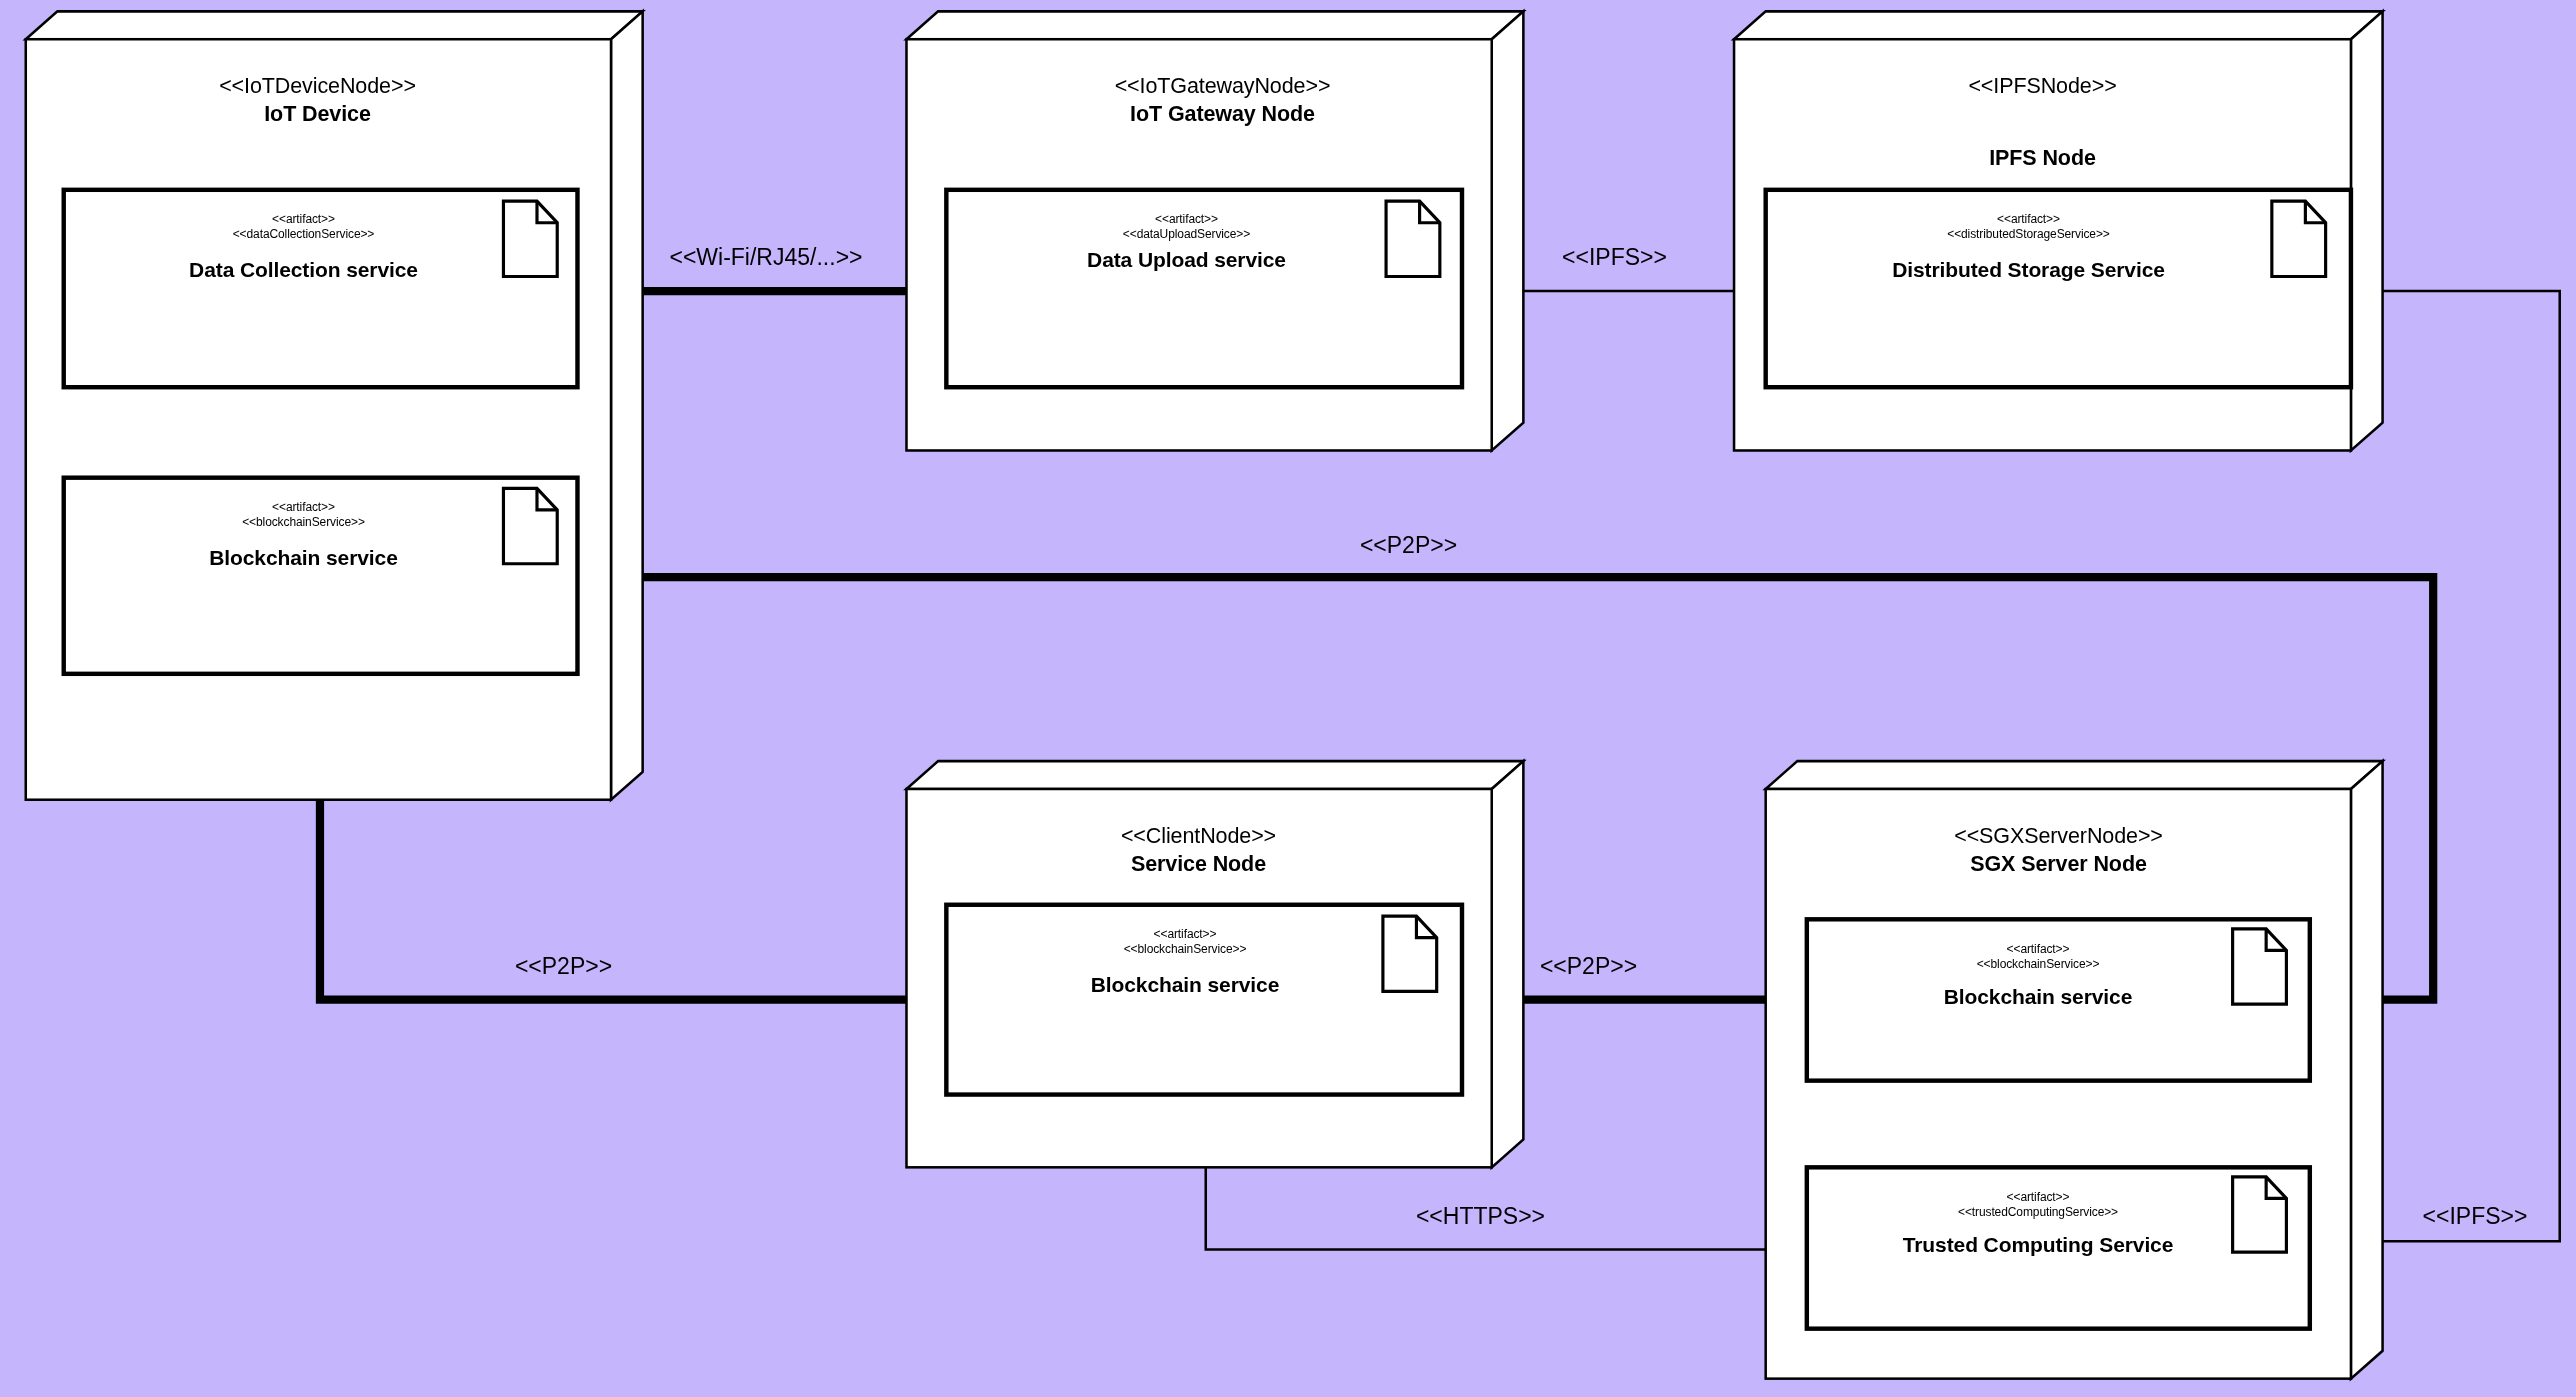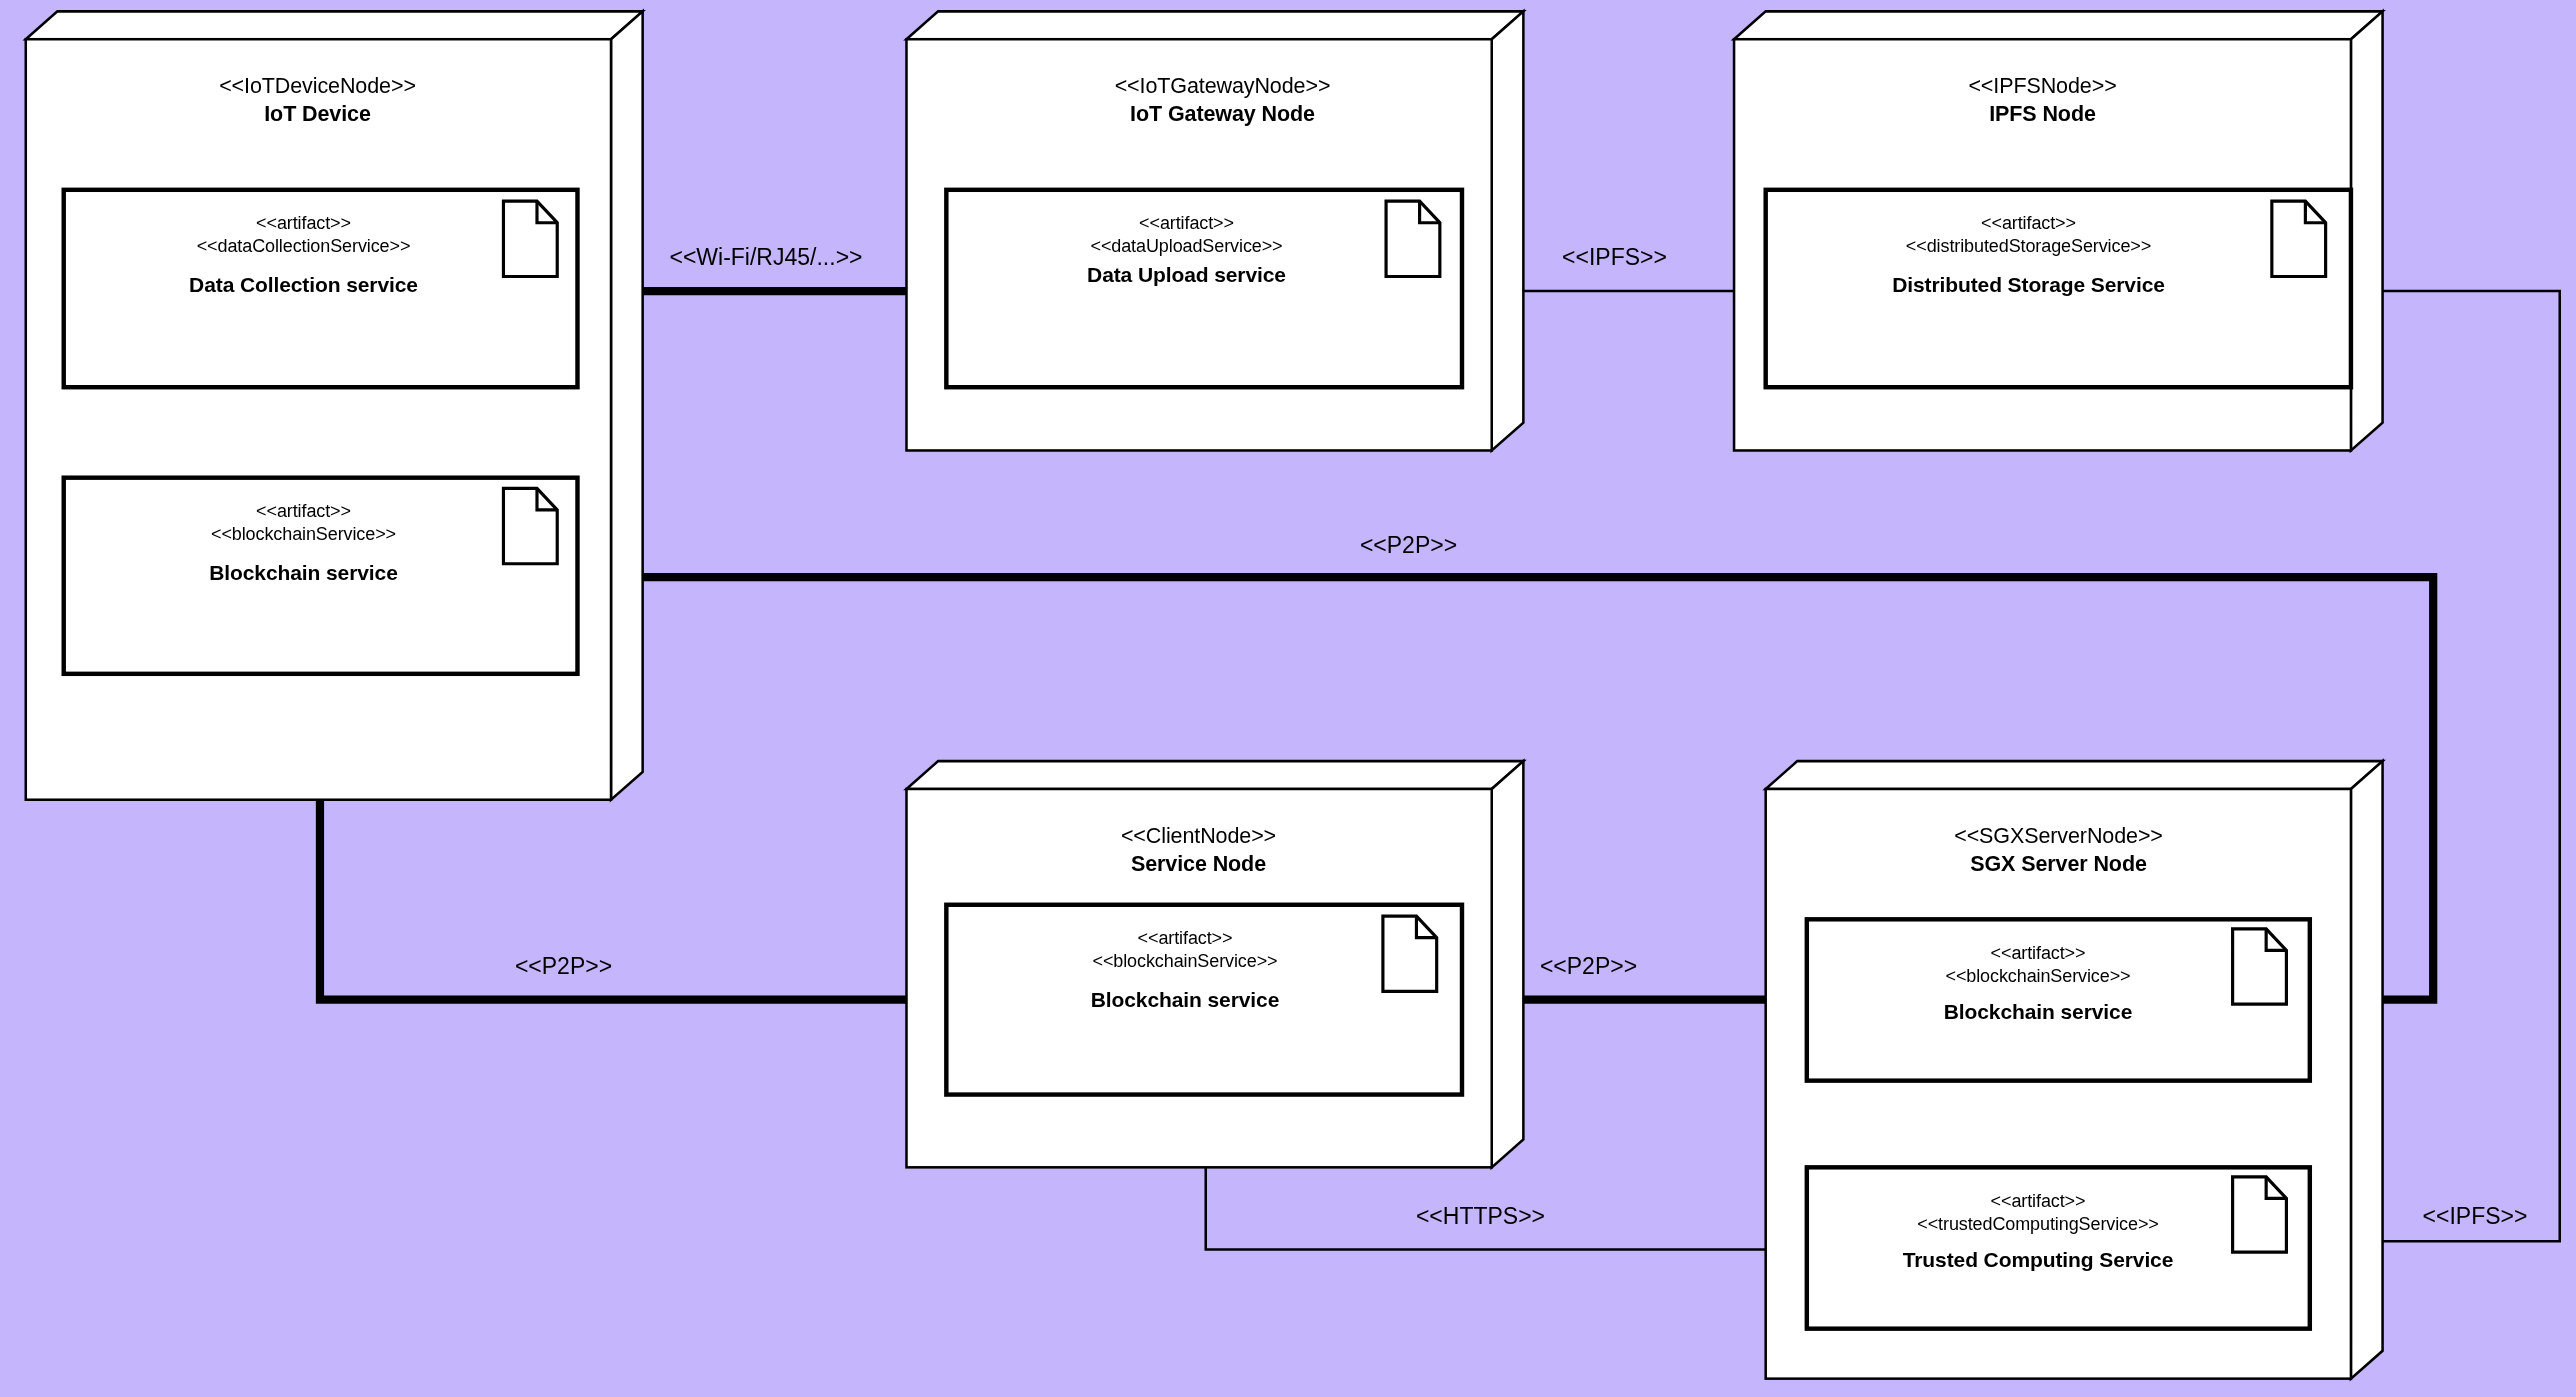--- a/index.html
+++ b/index.html
@@ -7,21 +7,21 @@
   #canvas{position:relative;width:2576px;height:1397px;background:#c4b5fd;overflow:hidden;}
   svg{position:absolute;left:0;top:0;width:2576px;height:1397px;}
 
   .node-label{
     position:absolute;text-align:center;color:#000;
     font-family:"Liberation Sans",sans-serif;
     line-height:1.28;white-space:nowrap;pointer-events:none;
   }
   .stereo{font-size:21.5px;font-weight:400;letter-spacing:-0.1px;}
   .nodename{font-size:21.5px;font-weight:700;letter-spacing:-0.1px;}
-  .art-stereo{font-size:18px;font-weight:400;letter-spacing:-0.1px;}
+  .art-stereo{font-size:12px;font-weight:400;letter-spacing:-0.1px;}
   .art-name{font-size:21px;font-weight:700;letter-spacing:-0.1px;}
   .conn-label{
     position:absolute;text-align:center;color:#000;
     font-size:23px;font-weight:400;white-space:nowrap;
     font-family:Liberation Sans, sans-serif;
   }
   .tblock{position:absolute;display:flex;flex-direction:column;align-items:center;}
 </style>
 </head>
 <body>
@@ -117,21 +117,21 @@
   <div class="tblock" style="left:25px;top:73px;width:585px;">
     <div class="node-label stereo" style="position:static;">&lt;&lt;IoTDeviceNode&gt;&gt;</div>
     <div class="node-label nodename" style="position:static;">IoT Device</div>
   </div>
 
   <div class="tblock" style="left:906px;top:73px;width:585px;padding-left:24px;">
     <div class="node-label stereo" style="position:static;">&lt;&lt;IoTGatewayNode&gt;&gt;</div>
     <div class="node-label nodename" style="position:static;">IoT Gateway Node</div>
   </div>
 
-  <div class="tblock" style="left:1734px;top:73px;width:617px;">
+  <div class="tblock" style="left:1734px;top:73px;width:617px;gap:44px;">
     <div class="node-label stereo" style="position:static;">&lt;&lt;IPFSNode&gt;&gt;</div>
     <div class="node-label nodename" style="position:static;">IPFS Node</div>
   </div>
 
   <div class="tblock" style="left:906px;top:823px;width:585px;">
     <div class="node-label stereo" style="position:static;">&lt;&lt;ClientNode&gt;&gt;</div>
     <div class="node-label nodename" style="position:static;">Service Node</div>
   </div>
 
   <div class="tblock" style="left:1766px;top:823px;width:585px;">

